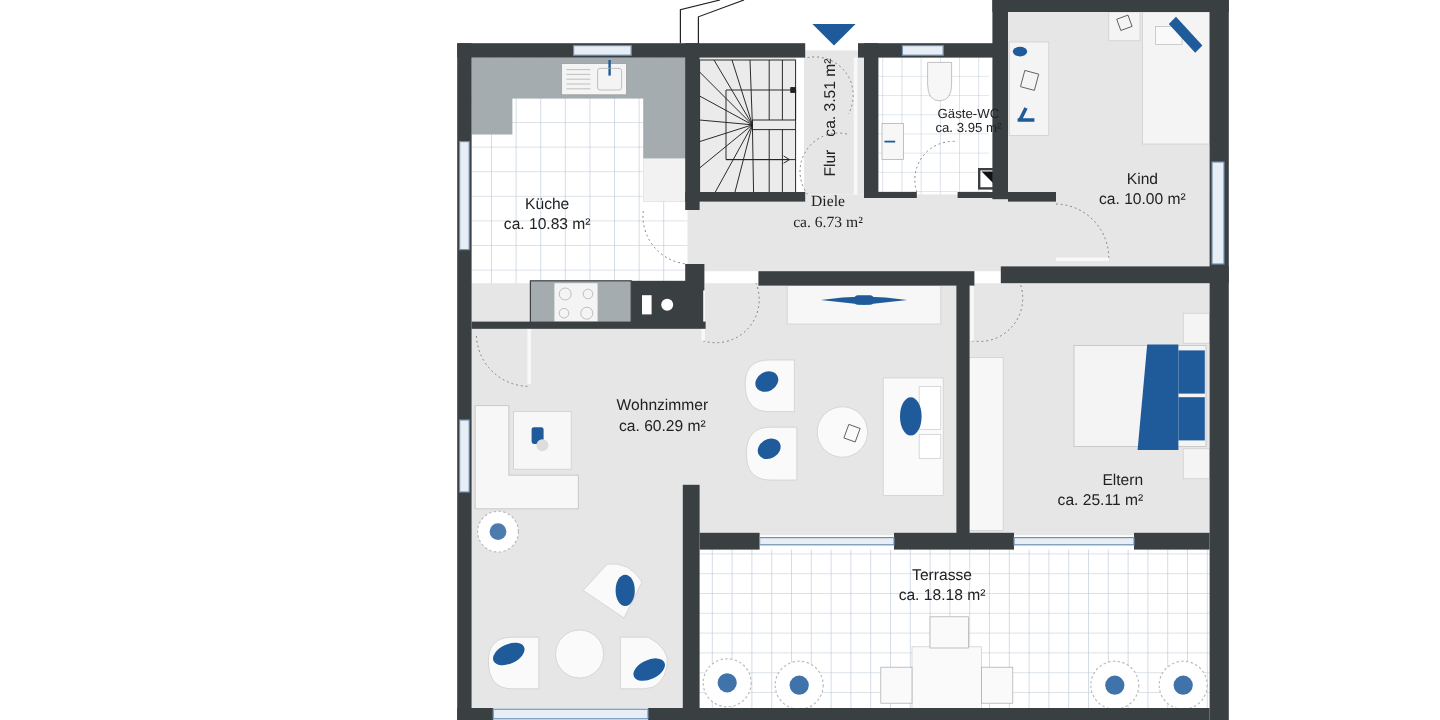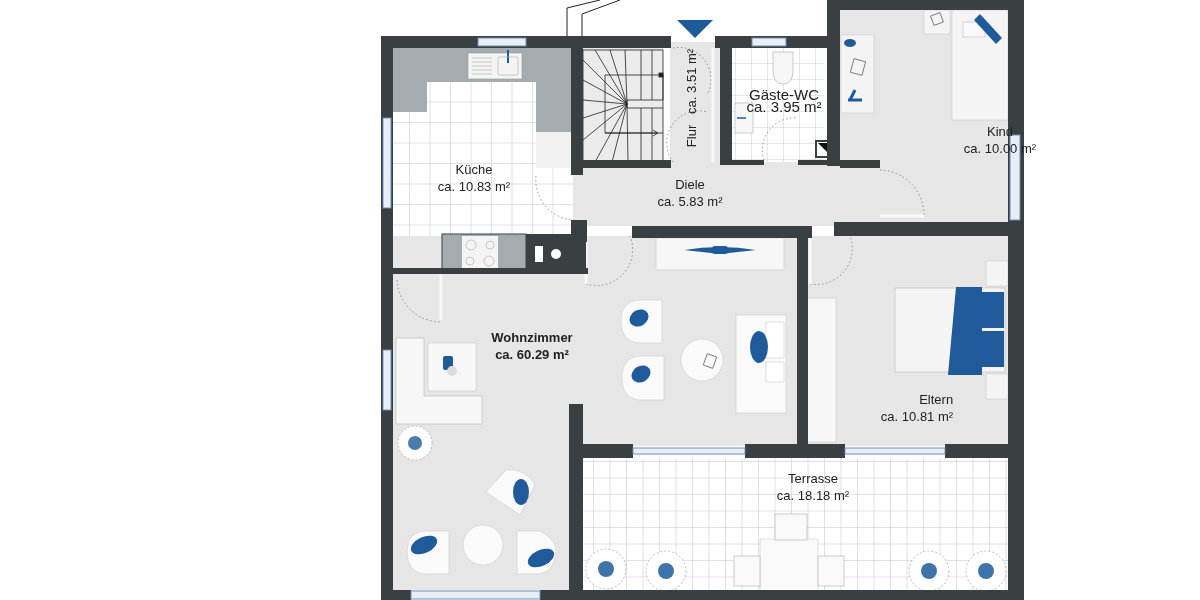--- a/index.html
+++ b/index.html
@@ -1,19 +1,19 @@
 <!DOCTYPE html>
 <html><head>
 <meta charset="utf-8">
 <style>
   html, body { margin: 0; padding: 0; background: #ffffff; }
   body { width: 1200px; height: 600px; position: relative; overflow: hidden; font-family: "Liberation Sans", sans-serif; }
   #plan { position: absolute; left: 0; top: 0; width: 1200px; height: 600px; }
   .room-label { position: absolute; text-align: center; color: #222; font-size: 13px; line-height: 17px; transform: translate(-50%, -50%); white-space: nowrap; }
-  .room-label.small { font-size: 15px; line-height: 12px; }
+  .room-label.small { font-size: 11px; line-height: 12px; margin-left: 23px; }
   .room-label.vertical { transform: translate(-50%, -50%) rotate(-90deg); }
 </style>
 </head>
 <body>
 
 <svg id="plan" viewBox="0 0 1200 600" xmlns="http://www.w3.org/2000/svg">
   <defs>
     <pattern id="tiles" width="20.5" height="20.5" patternUnits="userSpaceOnUse">
       <rect width="20.5" height="20.5" fill="#ffffff"></rect>
       <path d="M20.5 0 V20.5 M0 20.5 H20.5" stroke="#b9c6d6" stroke-width="1"></path>
@@ -240,45 +240,45 @@
     <rect x="752" y="38" width="34" height="8"></rect>
     <rect x="1010" y="135" width="10" height="85"></rect>
     <rect x="411" y="591" width="129" height="8"></rect>
     <rect x="633" y="448" width="112" height="6"></rect>
     <rect x="845" y="448" width="100" height="6"></rect>
   </g>
 
   <path d="M677 20 H713 L695 38 Z" fill="#1f5a9a"></path>
 </svg>
 
-<div class="room-label" style="left:474px; top:178px;">
+<div class="room-label" style="left:456px; top:178px;">
   <div>Küche</div>
   <div>ca. 10.83 m²</div>
 </div>
 <div class="room-label vertical" style="left:691px; top:98px;">
   <span>Flur</span>
   <span>&nbsp;</span>
   <span>ca. 3.51 m²</span>
 </div>
 <div class="room-label small" style="left:784px; top:101px;">
   <div>Gäste-WC</div>
   <div>ca. 3.95 m²</div>
 </div>
-<div class="room-label" style="left:952px; top:140px;margin-left:48px;">
+<div class="room-label" style="left:952px; top:157px;">
   <div>Kind</div>
   <div>ca. 10.00 m²</div>
 </div>
-<div class="room-label" style="left:690px; top:193px;">
+<div class="room-label" style="left:690px; top:176px;font-family:Liberation Serif, serif;">
   <div>Diele</div>
-  <div>ca. 5.83 m²</div>
-</div>
-<div class="room-label" style="left:532px; top:346px;font-weight:bold;">
+  <div>ca. 6.73 m²</div>
+</div>
+<div class="room-label" style="left:552px; top:346px;">
   <div>Wohnzimmer</div>
   <div>ca. 60.29 m²</div>
 </div>
 <div class="room-label" style="left:917px; top:408px;text-align:right;">
   <div>Eltern</div>
-  <div>ca. 10.81 m²</div>
-</div>
-<div class="room-label" style="left:785px; top:487px;margin-left:28px;">
+  <div>ca. 25.11 m²</div>
+</div>
+<div class="room-label" style="left:785px; top:487px;">
   <div>Terrasse</div>
   <div>ca. 18.18 m²</div>
 </div>
 
 </body></html>

